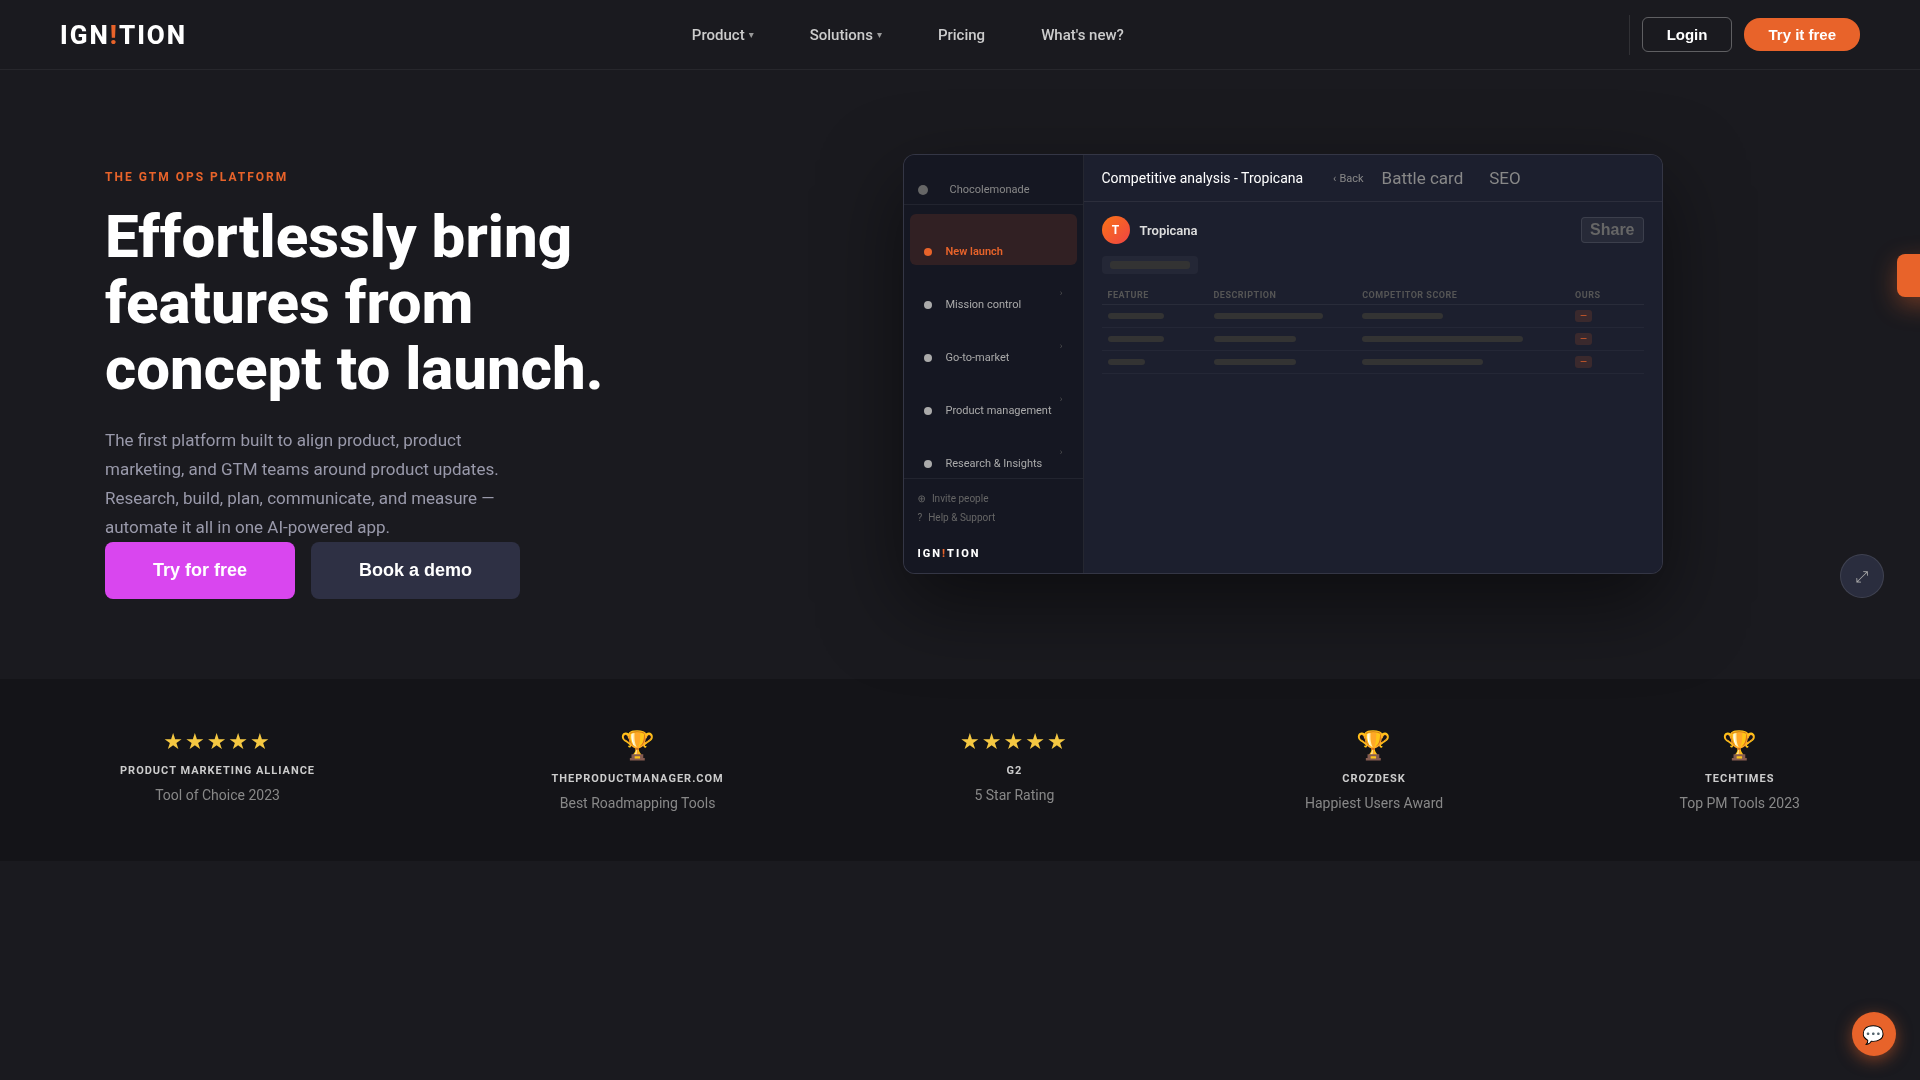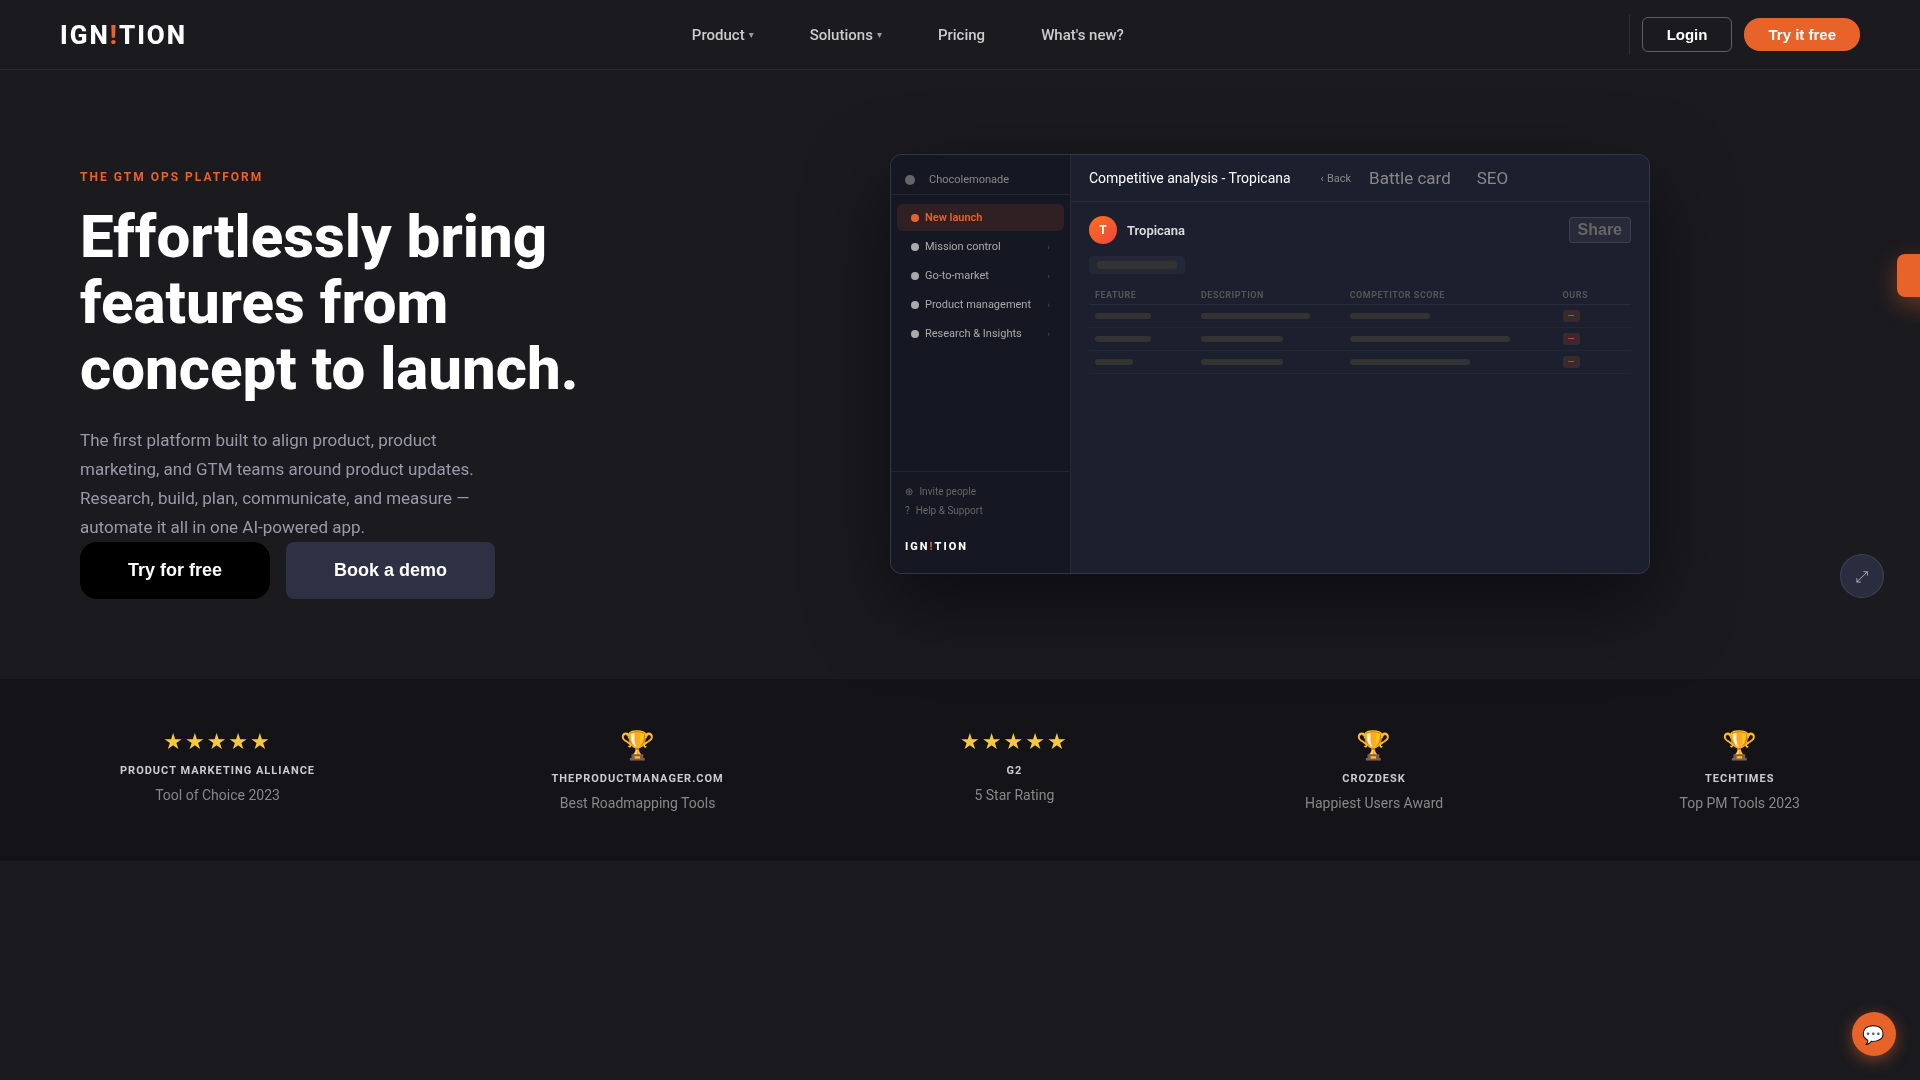--- a/index.html
+++ b/index.html
@@ -63,21 +63,21 @@
       border-radius: 16px;
       font-size: 15px;
       font-weight: 600;
       cursor: pointer;
     }
 
     
     .hero {
       display: flex;
       align-items: center;
-      padding: 60px 60px 80px 80px;
+      padding: 60px 60px 80px 105px;
       min-height: 560px;
       position: relative;
       overflow: visible;
     }
     .hero-left {
       flex: 0 0 540px;
       z-index: 2;
       padding-top: 40px;
     }
     .hero-tag {
@@ -99,25 +99,25 @@
       font-size: 17px;
       color: #9999aa;
       line-height: 1.7;
       max-width: 440px;
     }
     .hero-buttons {
       display: flex;
       gap: 16px;
     }
     .btn-hero-primary {
-      background: #000000;
+      background: #d946ef;
       border: none;
       color: #ffffff;
       padding: 18px 48px;
-      border-radius: 17px;
+      border-radius: 8px;
       font-size: 18px;
       font-weight: 700;
       cursor: pointer;
     }
     .btn-hero-secondary {
       background: #2e3044;
       border: none;
       color: #ffffff;
       padding: 18px 48px;
       border-radius: 8px;
@@ -153,23 +153,24 @@
       display: flex;
       flex-direction: column;
       padding: 10px 0;
     }
     .mockup-sidebar-header {
       display: flex;
       align-items: center;
       padding: 8px 14px;
       font-size: 11px;
       color: #888;
-      gap: 14px;
+      gap: 22px;
       border-bottom: 1px solid rgba(255,255,255,0.06);
       margin-bottom: 8px;
+      margin-top: 10px;
     }
     .sidebar-dot {
       width: 10px; height: 10px; border-radius: 50%;
       background: #666;
     }
     .sidebar-item {
       padding: 7px 14px;
       font-size: 11px;
       color: #aaa;
       display: flex;
@@ -186,21 +187,22 @@
     }
     .sidebar-item-icon {
       width: 8px; height: 8px; border-radius: 50%;
       background: currentColor;
       margin-right: 6px;
       flex-shrink: 0;
     }
     .sidebar-item-left {
       display: flex;
       align-items: center;
-      gap: 0;
+      gap: 8px;
+      margin-top: 24px;
     }
     .sidebar-chevron {
       font-size: 9px; color: #555;
     }
     .mockup-sidebar-footer {
       margin-top: auto;
       padding: 10px 14px;
       border-top: 1px solid rgba(255,255,255,0.06);
     }
     .sidebar-footer-item {

